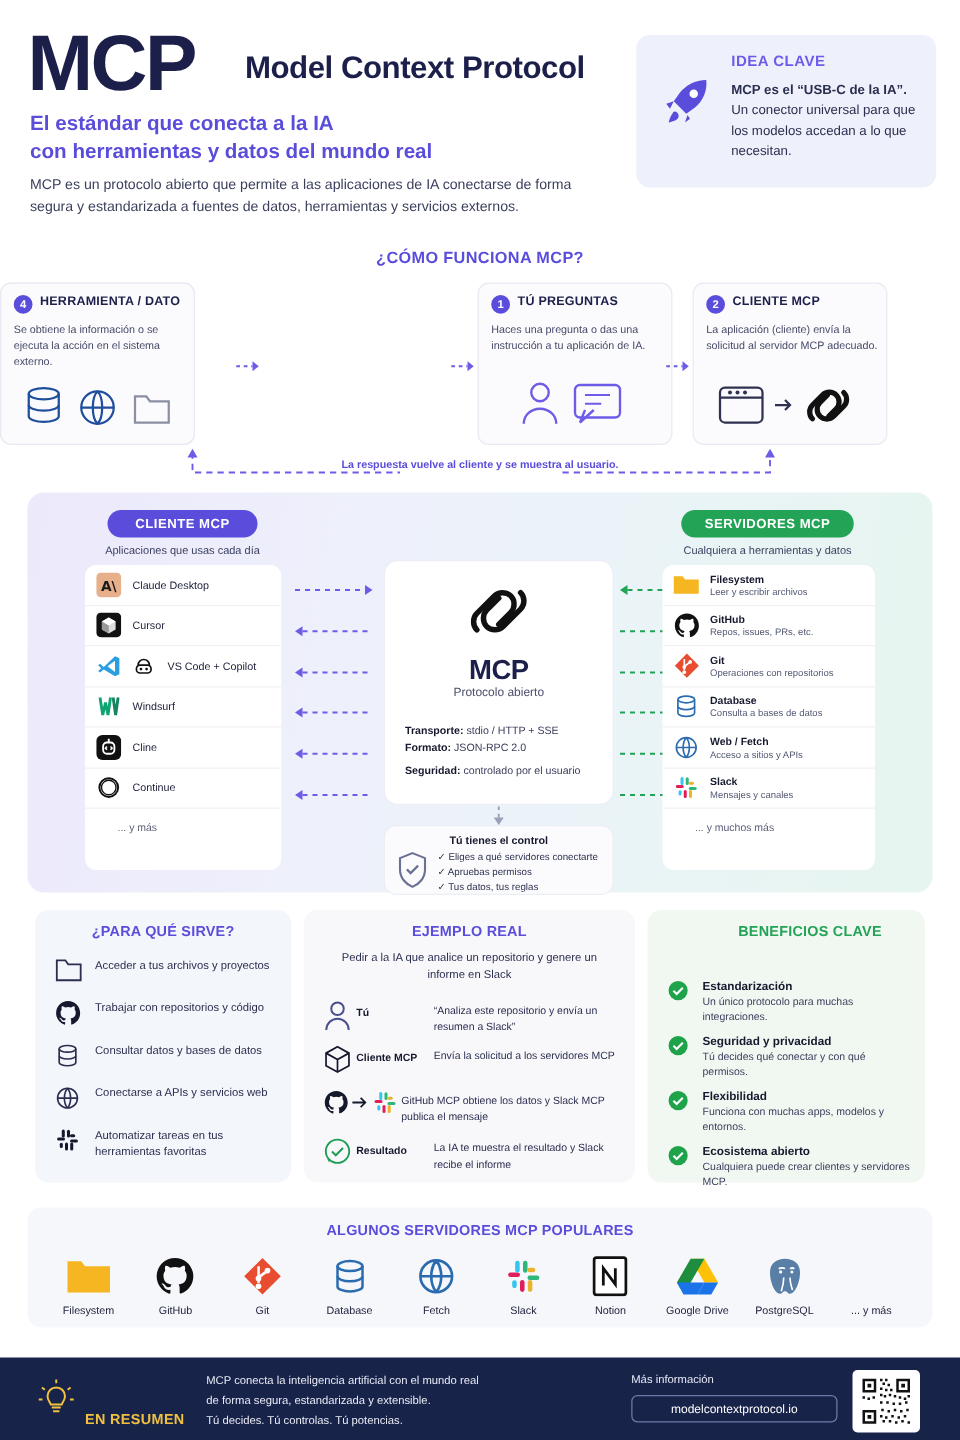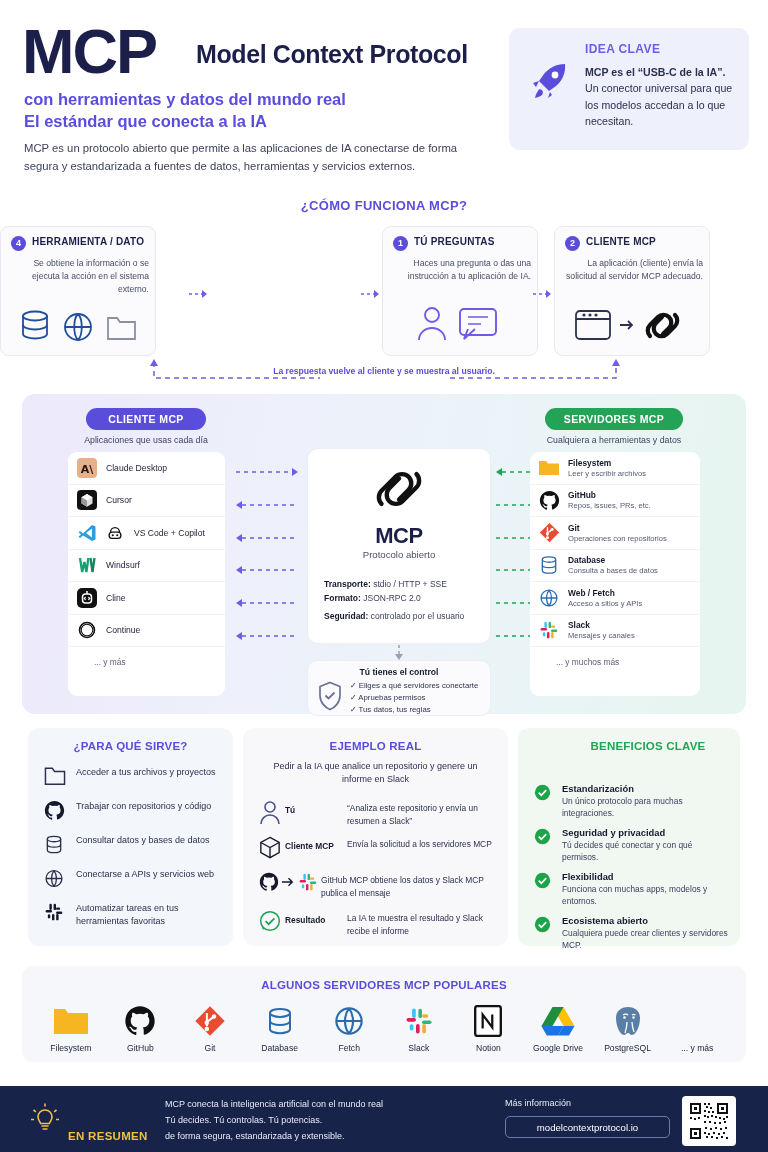--- a/index.html
+++ b/index.html
@@ -63,21 +63,21 @@
     position:absolute; left:10px; top:9px; width:15px; height:15px;
     border-radius:50%; background:#5b4ddb; color:#fff;
     font-size:9px; font-weight:700; text-align:center; line-height:15px;
   }
   .step .st {
     position:absolute; left:31px; top:9px;
     font-size:10px; font-weight:700; color:#1c1f4a; letter-spacing:0.2px;
   }
   .step .sd {
     position:absolute; left:10px; top:30px; width:138px;
-    font-size:8.6px; line-height:1.5; color:#474b68;text-align:right;
+    font-size:8.6px; line-height:1.5; color:#474b68;
   }
   .step .sicons { position:absolute; left:0; bottom:6px; width:100%; text-align:center; }
   .arrow {
     position:absolute; top:286px; width:22px; height:12px;
   }
   .arrow.a1{ left:188px; } .arrow.a2{ left:360px; } .arrow.a3{ left:532px; }
   .return-row { position:absolute; left:140px; top:358px; width:490px; height:30px; }
   .return-label {
     position:absolute; left:0; top:366px; width:768px; text-align:center;
     font-size:8.6px; font-weight:700; color:#5b4ddb;
@@ -225,22 +225,22 @@
 </style>
 </head>
 <body>
 
 <div class="page">
 
   <div class="header">
     <div class="mcp-big">MCP</div>
     <div class="mcp-sub">Model Context Protocol</div>
     <div class="tagline">
+      <div>El estándar que conecta a la IA</div>
       <div>con herramientas y datos del mundo real</div>
-      <div>El estándar que conecta a la IA</div>
     </div>
     <div class="intro">MCP es un protocolo abierto que permite a las aplicaciones de IA conectarse de forma segura y estandarizada a fuentes de datos, herramientas y servicios externos.</div>
 
     <div class="idea-card">
       <div class="idea-rocket">
         <svg width="48" height="48" viewBox="0 0 48 48">
           <path d="M40 6c-9 0-16 4-21 10l-5 7 10 10 7-5C37 23 41 15 40 6z" fill="#5b4ddb"></path>
           <circle cx="30" cy="17" r="3.4" fill="#fff"></circle>
           <path d="M14 23l-6 2 3 4 3-6z" fill="#5b4ddb"></path>
           <path d="M25 34l-2 6 4-3-2-3z" fill="#5b4ddb"></path>
@@ -893,22 +893,22 @@
         <g stroke="#f0c040" stroke-width="1.6" fill="none">
           <path d="M17 8c4 0 7 3 7 7 0 3-2 4.5-2.6 6.5h-8.8C12 19.5 10 18 10 15c0-4 3-7 7-7z"></path>
           <path d="M13.4 24h7.2M14.5 27h5"></path>
           <path d="M17 1.5v3M5.5 8l2.4 1.8M28.5 8l-2.4 1.8M3 17.5h3M28 17.5h3"></path>
         </g>
       </svg>
     </div>
     <div class="en-res">EN RESUMEN</div>
     <div class="f-text">
       <div>MCP conecta la inteligencia artificial con el mundo real</div>
+      <div>de forma segura, estandarizada y extensible.</div>
       <div>Tú decides. Tú controlas. Tú potencias.</div>
-      <div>de forma segura, estandarizada y extensible.</div>
     </div>
     <div class="f-more">Más información</div>
     <div class="f-url">modelcontextprotocol.io</div>
     <div class="qr">
       <svg width="44" height="42" viewBox="0 0 44 42">
         <rect width="44" height="42" fill="#fff"></rect>
         <g fill="#111">
           <rect x="3" y="3" width="11" height="11"></rect>
             <rect x="5" y="5" width="7" height="7" fill="#fff"></rect>
             <rect x="7" y="7" width="3" height="3"></rect>

